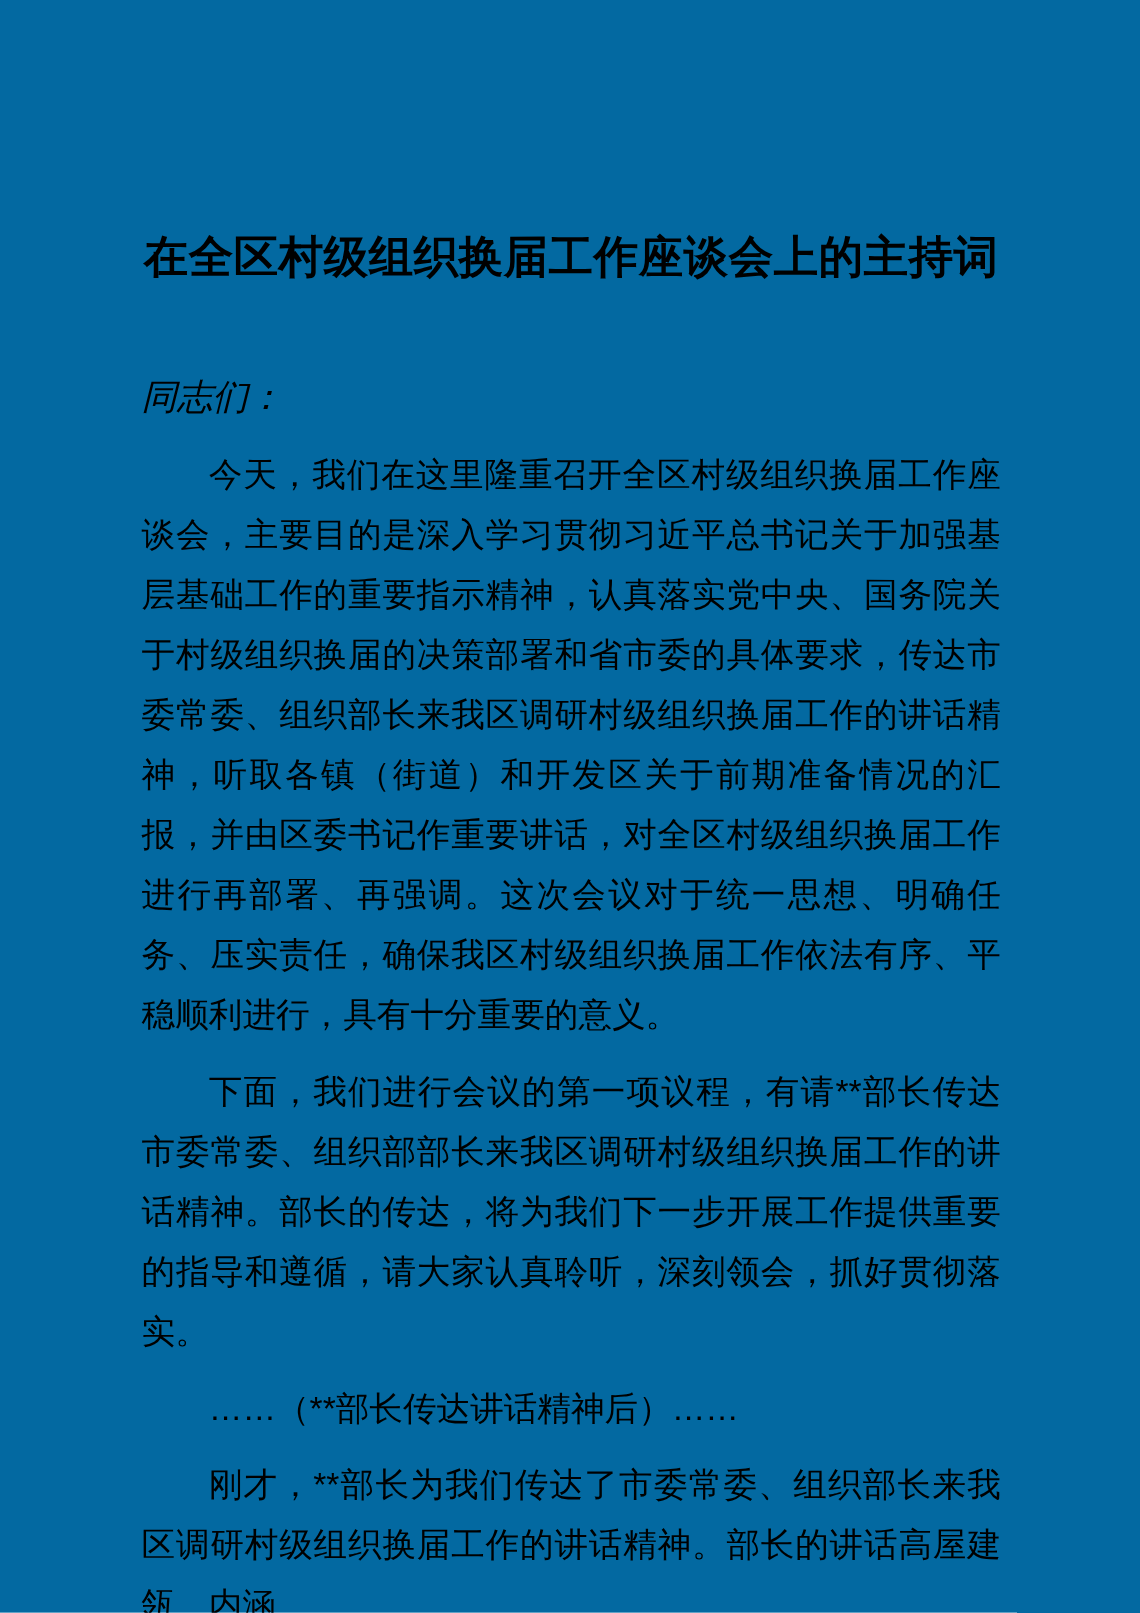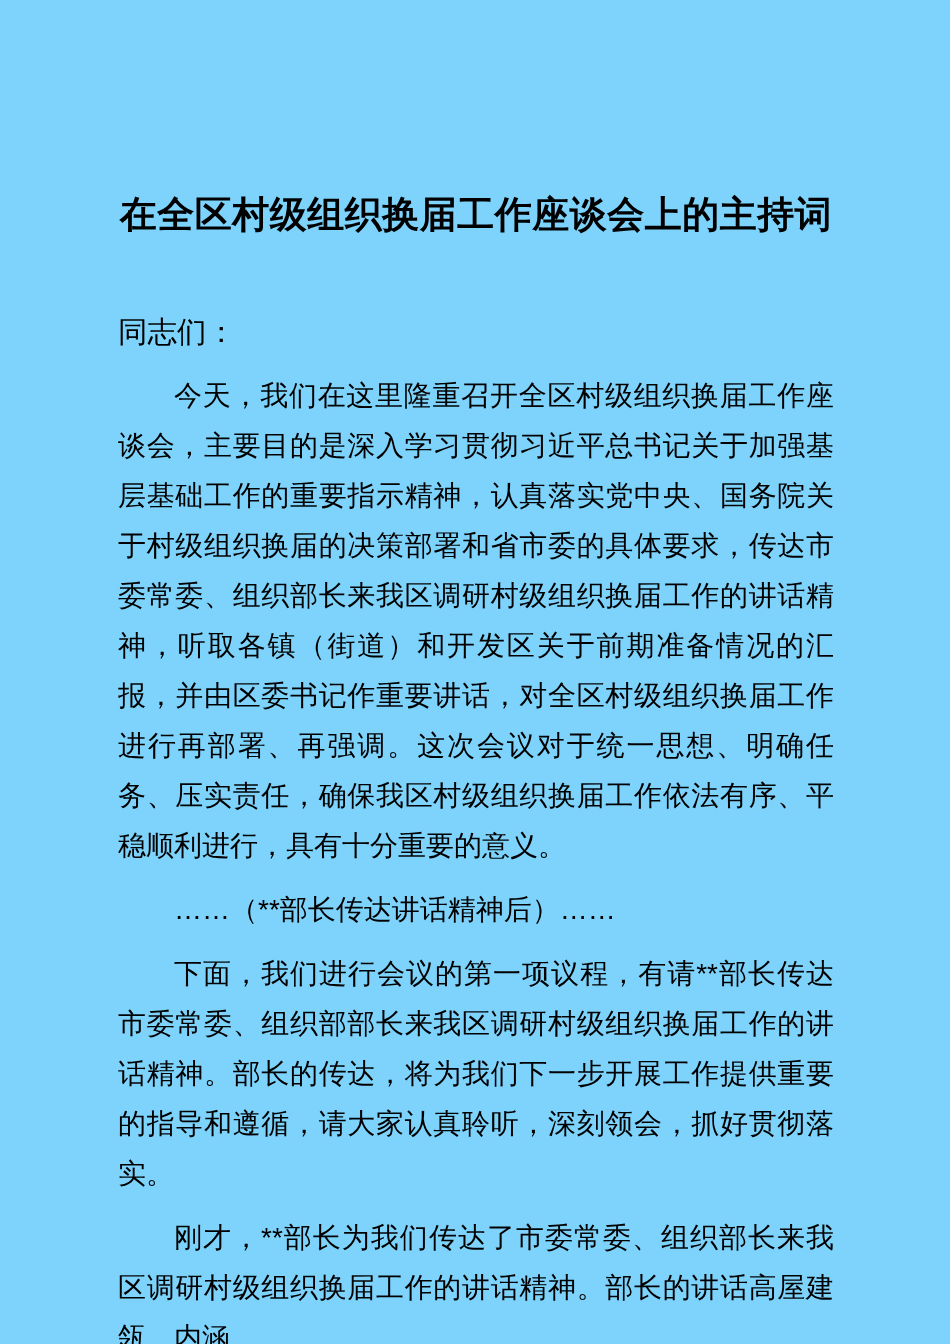--- a/index.html
+++ b/index.html
@@ -12,21 +12,21 @@
     height: 1344px;
     font-family: "Liberation Sans", "DejaVu Sans", sans-serif;
     color: #000000;
     overflow: hidden;
   }
 
   .page {
     position: relative;
     width: 950px;
     height: 1344px;
-    background: #7dd3fc;
+    background: #0369a1;
     box-sizing: border-box;
     padding: 0;
   }
 
   .page-body {
     position: absolute;
     left: 118px;
     top: 0;
     width: 716px;
   }
@@ -44,20 +44,21 @@
   }
 
   .salutation {
     font-size: 29.5px;
     line-height: 50px;
     margin: 0;
     padding-top: 74px;
     text-align: justify;
     text-justify: inter-ideograph;
     color: #000000;
+    font-style: italic;
   }
 
   .para {
     font-size: 28px;
     line-height: 50px;
     margin: 0;
     text-indent: 2em;
     text-align: justify;
     text-justify: inter-ideograph;
     color: #000000;
@@ -82,20 +83,20 @@
 
 <div class="page">
   <div class="page-body">
 
     <h1 class="doc-title">在全区村级组织换届工作座谈会上的主持词</h1>
 
     <p class="salutation">同志们：</p>
 
     <p class="para first-para">今天，我们在这里隆重召开全区村级组织换届工作座谈会，主要目的是深入学习贯彻习近平总书记关于加强基层基础工作的重要指示精神，认真落实党中央、国务院关于村级组织换届的决策部署和省市委的具体要求，传达市委常委、组织部长来我区调研村级组织换届工作的讲话精神，听取各镇（街道）和开发区关于前期准备情况的汇报，并由区委书记作重要讲话，对全区村级组织换届工作进行再部署、再强调。这次会议对于统一思想、明确任务、压实责任，确保我区村级组织换届工作依法有序、平稳顺利进行，具有十分重要的意义。</p>
 
+    <p class="para gap">下面，我们进行会议的第一项议程，有请**部长传达市委常委、组织部部长来我区调研村级组织换届工作的讲话精神。部长的传达，将为我们下一步开展工作提供重要的指导和遵循，请大家认真聆听，深刻领会，抓好贯彻落实。</p>
+
     <p class="para ellipsis-line">……（**部长传达讲话精神后）……</p>
-
-    <p class="para gap">下面，我们进行会议的第一项议程，有请**部长传达市委常委、组织部部长来我区调研村级组织换届工作的讲话精神。部长的传达，将为我们下一步开展工作提供重要的指导和遵循，请大家认真聆听，深刻领会，抓好贯彻落实。</p>
 
     <p class="para gap">刚才，**部长为我们传达了市委常委、组织部长来我区调研村级组织换届工作的讲话精神。部长的讲话高屋建瓴、内涵</p>
 
   </div>
 </div>
 
 </body></html>

